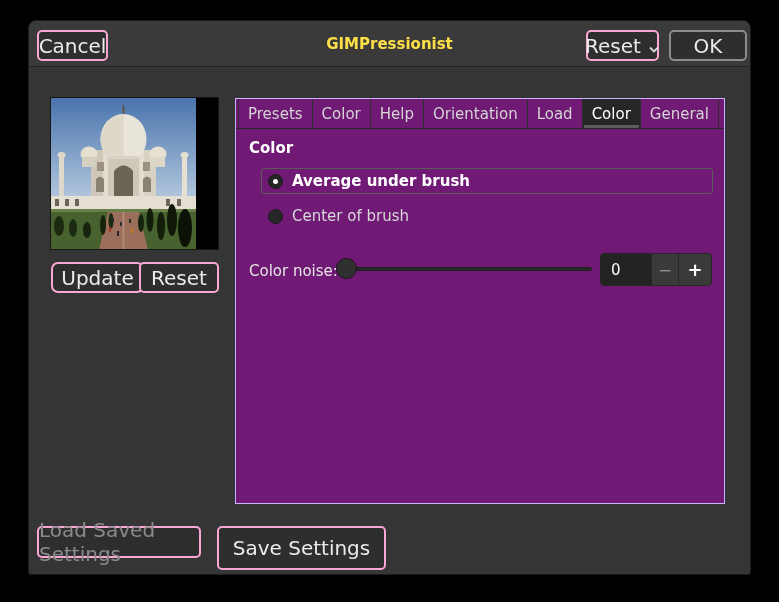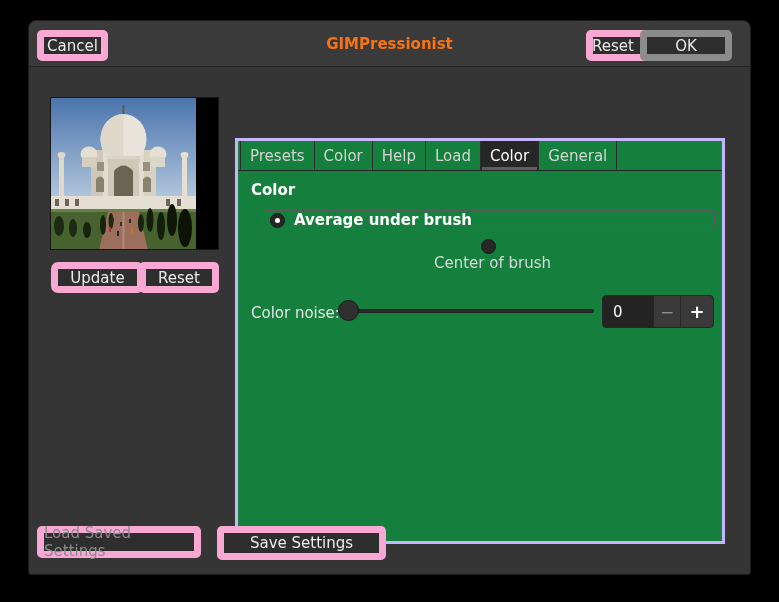--- a/index.html
+++ b/index.html
@@ -5,49 +5,49 @@
   * { margin:0; padding:0; box-sizing:border-box; }
   html,body { width:779px; height:602px; background:#000; overflow:hidden;
               font-family:"DejaVu Sans", sans-serif; }
   .window { position:absolute; left:28px; top:20px; width:723px; height:555px;
             background:#353535; border:1px solid #1c1c1c;
             border-radius:8px 8px 3px 3px; }
   .titlebar { position:absolute; left:0; top:0; width:100%; height:46px;
               background:#3a3a3a; border-bottom:1px solid #232323;
               border-radius:7px 7px 0 0; }
   .btn { position:absolute; height:31px; background:#2e2e2e;
-         border:7px solid #f9a8d4; border-radius:5px; color:#ebebeb;
-         font-size:15px; display:flex; align-items:center; justify-content:center;
+         border:2px solid #f9a8d4; border-radius:5px; color:#ebebeb;
+         font-size:20px; display:flex; align-items:center; justify-content:center;
          gap:7px; cursor:default; }
   .btn.default { border-color:#8c8c8c; }
   .btn.disabled { color:#8b8b8b; }
   .title { position:absolute; left:170px; right:170px; top:0; height:39px;
-           line-height:46px; text-align:center; color:#f97316;
+           line-height:46px; text-align:center; color:#fde047;
            font-weight:bold; font-size:15px; }
   .chev { display:inline-block; margin-top:2px; }
 
   .preview { position:absolute; left:21px; top:76px; width:169px; height:153px;
              background:#000; border:1px solid #161616; overflow:hidden; }
   .preview svg { position:absolute; left:0; top:0; }
 
   .notebook { position:absolute; left:206px; top:77px; width:490px; height:406px;
-              border:3px solid #c4b5fd; background:#15803d;margin-top:40px; }
+              border:1px solid #c4b5fd; background:#701a75; }
   .tabbar { display:flex; height:30px; border-bottom:1px solid #272727;
             padding-left:2px; }
   .tab { padding:0 9px; display:flex; align-items:center; font-size:15px;
          color:#d4d4d4; border-right:1px solid #2d2d2d; position:relative;
          white-space:nowrap; cursor:default; }
   .tab:first-child { border-left:1px solid #2d2d2d; }
   .tab.selected { background:#262626; color:#fff; }
   .tab.selected::after { content:""; position:absolute; left:1px; right:1px;
                          bottom:0; height:3px; background:#5d5d5d; }
   .panel { position:relative; height:374px; }
   .heading { position:absolute; left:13px; top:10px; font-size:15px;
              font-weight:bold; color:#fff; }
-  .radio-row { position:absolute; left:25px; width:452px; height:20px;
+  .radio-row { position:absolute; left:25px; width:452px; height:26px;
                display:flex; align-items:center; padding-left:7px;
                font-size:15px; color:#d9d9d9; }
   .radio-row.focused { border:1px solid #5a5a5a; border-radius:3px;
                        padding-left:6px; color:#fff; font-weight:bold; }
   .radio { width:15px; height:15px; border-radius:50%; background:#262626;
            border:1px solid #1a1a1a; position:relative; flex:0 0 auto;
            margin-right:9px; }
   .radio.checked::after { content:""; position:absolute; left:4px; top:4px;
                           width:5px; height:5px; border-radius:50%;
                           background:#fff; }
@@ -80,21 +80,21 @@
     <div class="btn" style="left:8px; top:9px; width:71px;">Cancel</div>
     <div class="title">GIMPressionist</div>
     <div class="btn" style="left:557px; top:9px; width:73px;">
       <span>Reset</span>
       <span class="chev">
         <svg width="12" height="8" viewBox="0 0 12 8">
           <path d="M2 1.5 L6 5.5 L10 1.5" stroke="#d8d8d8" stroke-width="1.8" fill="none"></path>
         </svg>
       </span>
     </div>
-    <div class="btn default" style="left:611px; top:9px; width:92px;">OK</div>
+    <div class="btn default" style="left:640px; top:9px; width:78px;">OK</div>
   </div>
 
   <div class="preview">
     <svg width="145" height="152" viewBox="0 0 145 152">
       <defs>
         <linearGradient id="sky" x1="0" y1="0" x2="0" y2="1">
           <stop offset="0" stop-color="#4a74ad"></stop>
           <stop offset="1" stop-color="#b3c8de"></stop>
         </linearGradient>
       </defs>
@@ -151,46 +151,47 @@
   </div>
 
   <div class="btn" style="left:22px; top:241px; width:93px;border-radius:7px;">Update</div>
   <div class="btn" style="left:110px; top:241px; width:80px;">Reset</div>
 
   <div class="notebook">
     <div class="tabbar">
       <div class="tab">Presets</div>
       <div class="tab">Color</div>
       <div class="tab">Help</div>
+      <div class="tab">Orientation</div>
       <div class="tab">Load</div>
       <div class="tab selected">Color</div>
       <div class="tab">General</div>
     </div>
 
     <div class="panel">
       <div class="heading">Color</div>
 
       <div class="radio-row focused" style="top:39px;">
         <span class="radio checked"></span>
         <span>Average under brush</span>
       </div>
-      <div class="radio-row" style="top:68px;flex-direction:column;">
+      <div class="radio-row" style="top:74px;">
         <span class="radio"></span>
         <span>Center of brush</span>
       </div>
 
       <div class="noise-label">Color noise:</div>
       <div class="slider">
         <div class="track"></div>
         <div class="handle"></div>
       </div>
       <div class="spin">
         <div class="entry">0</div>
         <div class="minus">−</div>
         <div class="plus">+</div>
       </div>
     </div>
   </div>
 
   <div class="btn disabled" style="left:8px; top:505px; width:164px; height:32px;">Load Saved Settings</div>
-  <div class="btn" style="left:188px; top:505px; width:169px; height:34px;">Save Settings</div>
+  <div class="btn" style="left:188px; top:505px; width:169px; height:44px;">Save Settings</div>
 
 </div>
 
 </body></html>

